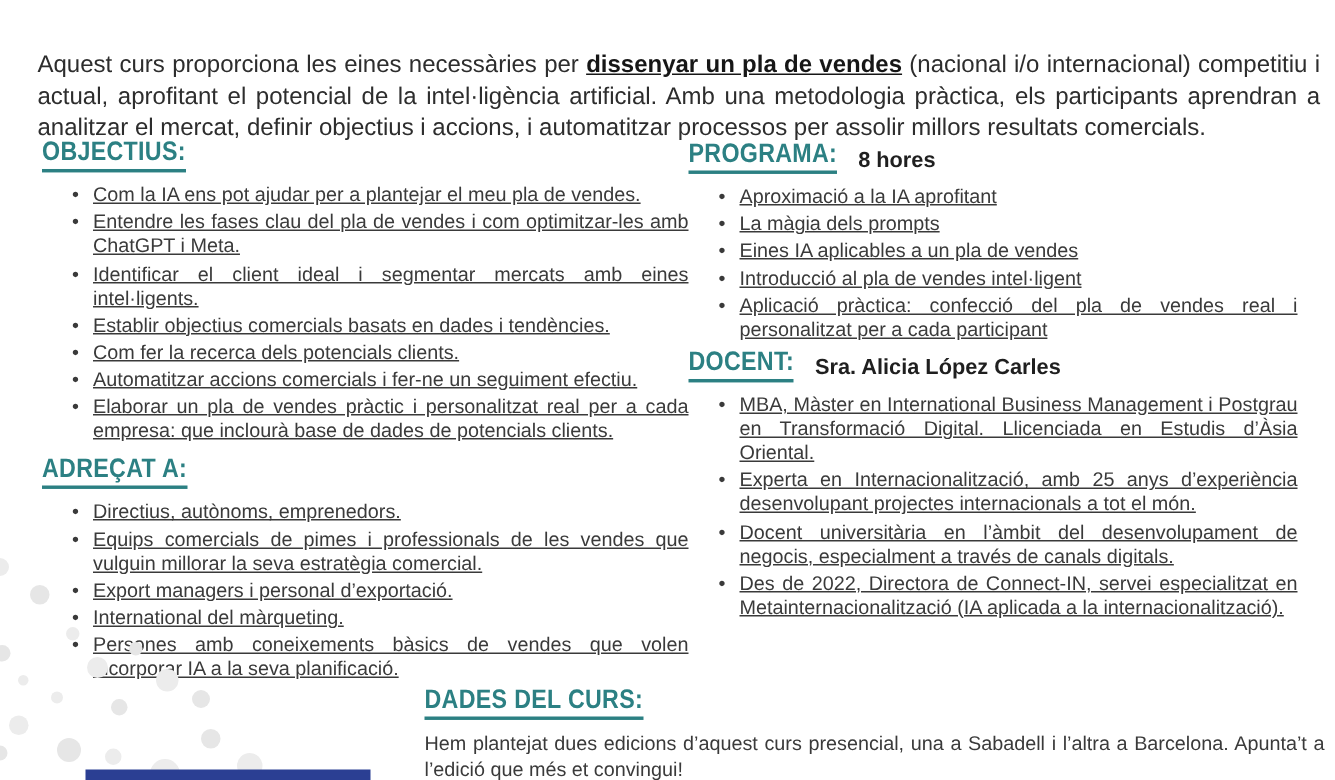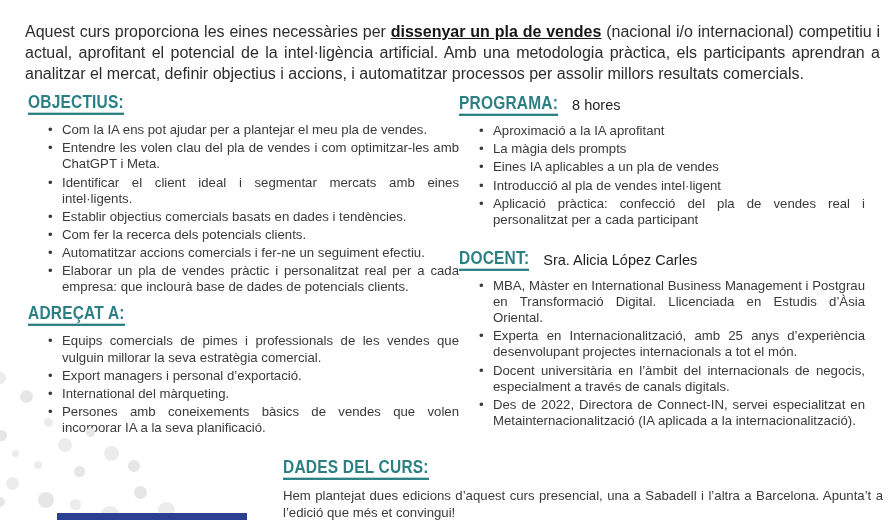--- a/index.html
+++ b/index.html
@@ -2,72 +2,73 @@
 <html><head>
 <meta charset="utf-8">
 <style>
   html,body{margin:0;padding:0;}
   body{
     width:890px;height:520px;position:relative;overflow:hidden;
     background:#ffffff;color:#3a3a3a;
     font-family:"Liberation Sans", sans-serif;
   }
   .intro{
-    position:absolute;left:25px;top:6px;width:855px;
+    position:absolute;left:25px;top:18px;width:855px;
     font-size:16px;line-height:1.3;text-align:justify;color:#2d2d2d;
   }
   .intro .hl{font-weight:700;text-decoration:underline;color:#161616;}
   .col-left{position:absolute;left:28px;top:96px;width:431px;}
   .col-right{position:absolute;left:459px;top:97px;width:406px;}
-  .sec-head{display:flex;align-items:flex-start;gap:14px;}
+  .sec-head{display:flex;align-items:center;gap:14px;}
   .sec-title{
     display:inline-block;color:#2c8083;font-weight:700;font-size:15.5px;
     letter-spacing:.2px;line-height:1.05;padding-bottom:1px;
     border-bottom:2.5px solid #2c8083;
     transform:scaleY(1.15);transform-origin:0 100%;
     white-space:nowrap;
   }
-  .sec-sub{font-weight:400;color:#1f1f1f;font-size:14.5px;white-space:nowrap;}
+  .sec-sub{font-weight:700;color:#1f1f1f;font-size:14.5px;white-space:nowrap;}
   ul.blist{list-style:none;margin:7px 0 0 0;padding:0 0 0 34px;font-size:13.2px;line-height:1.22;}
-  ul.blist li{position:relative;text-align:justify;margin-bottom:2px;}
+  ul.blist li{position:relative;text-align:justify;margin-bottom:2px;text-decoration:underline;}
   ul.blist li::before{content:"\2022";position:absolute;left:-14px;top:0;color:#3a3a3a;}
   .sec-adrecat{margin-top:12px;}
-  .sec-docent{margin-top:24px;}
+  .sec-docent{margin-top:8px;}
   .sec-dades{position:absolute;left:283px;top:460px;width:600px;}
   .sec-dades p{margin:7px 0 0;font-size:13.2px;line-height:1.3;text-align:justify;}
   .dot{position:absolute;border-radius:50%;background:#ececec;}
   .dot.d2{background:#e6e6e6;}
   .bottom-bar{position:absolute;left:57px;top:513px;width:190px;height:7px;background:#2b3f93;}
 </style>
 </head>
 <body>
 
 <p class="intro"><span>Aquest curs proporciona les eines necessàries per </span><span class="hl">dissenyar un pla de vendes</span><span> (nacional i/o internacional) competitiu i actual, aprofitant el potencial de la intel·ligència artificial. Amb una metodologia pràctica, els participants aprendran a analitzar el mercat, definir objectius i accions, i automatitzar processos per assolir millors resultats comercials.</span></p>
 
 <div class="col-left">
   <div class="sec">
     <div class="sec-head">
       <span class="sec-title">OBJECTIUS:</span>
     </div>
     <ul class="blist">
       <li>Com la IA ens pot ajudar per a plantejar el meu pla de vendes.</li>
-      <li>Entendre les volen clau del pla de vendes i com optimitzar-les amb ChatGPT i Meta.</li>
+      <li>Entendre les fases clau del pla de vendes i com optimitzar-les amb ChatGPT i Meta.</li>
       <li>Identificar el client ideal i segmentar mercats amb eines intel·ligents.</li>
       <li>Establir objectius comercials basats en dades i tendències.</li>
       <li>Com fer la recerca dels potencials clients.</li>
       <li>Automatitzar accions comercials i fer-ne un seguiment efectiu.</li>
       <li>Elaborar un pla de vendes pràctic i personalitzat real per a cada empresa: que inclourà base de dades de potencials clients.</li>
     </ul>
   </div>
 
   <div class="sec sec-adrecat">
     <div class="sec-head">
       <span class="sec-title">ADREÇAT A:</span>
     </div>
     <ul class="blist">
+      <li>Directius, autònoms, emprenedors.</li>
       <li>Equips comercials de pimes i professionals de les vendes que vulguin millorar la seva estratègia comercial.</li>
       <li>Export managers i personal d’exportació.</li>
       <li>International del màrqueting.</li>
       <li>Persones amb coneixements bàsics de vendes que volen incorporar IA a la seva planificació.</li>
     </ul>
   </div>
 </div>
 
 <div class="col-right">
   <div class="sec">
@@ -85,21 +86,21 @@
   </div>
 
   <div class="sec sec-docent">
     <div class="sec-head">
       <span class="sec-title">DOCENT:</span>
       <span class="sec-sub">Sra. Alicia López Carles</span>
     </div>
     <ul class="blist">
       <li>MBA, Màster en International Business Management i Postgrau en Transformació Digital. Llicenciada en Estudis d’Àsia Oriental.</li>
       <li>Experta en Internacionalització, amb 25 anys d’experiència desenvolupant projectes internacionals a tot el món.</li>
-      <li>Docent universitària en l’àmbit del internacionals de negocis, especialment a través de canals digitals.</li>
+      <li>Docent universitària en l’àmbit del desenvolupament de negocis, especialment a través de canals digitals.</li>
       <li>Des de 2022, Directora de Connect-IN, servei especialitzat en Metainternacionalització (IA aplicada a la internacionalització).</li>
     </ul>
   </div>
 </div>
 
 <div class="sec-dades">
   <span class="sec-title">DADES DEL CURS:</span>
   <p>Hem plantejat dues edicions d’aquest curs presencial, una a Sabadell i l’altra a Barcelona. Apunta’t a l’edició que més et convingui!</p>
 </div>
 

